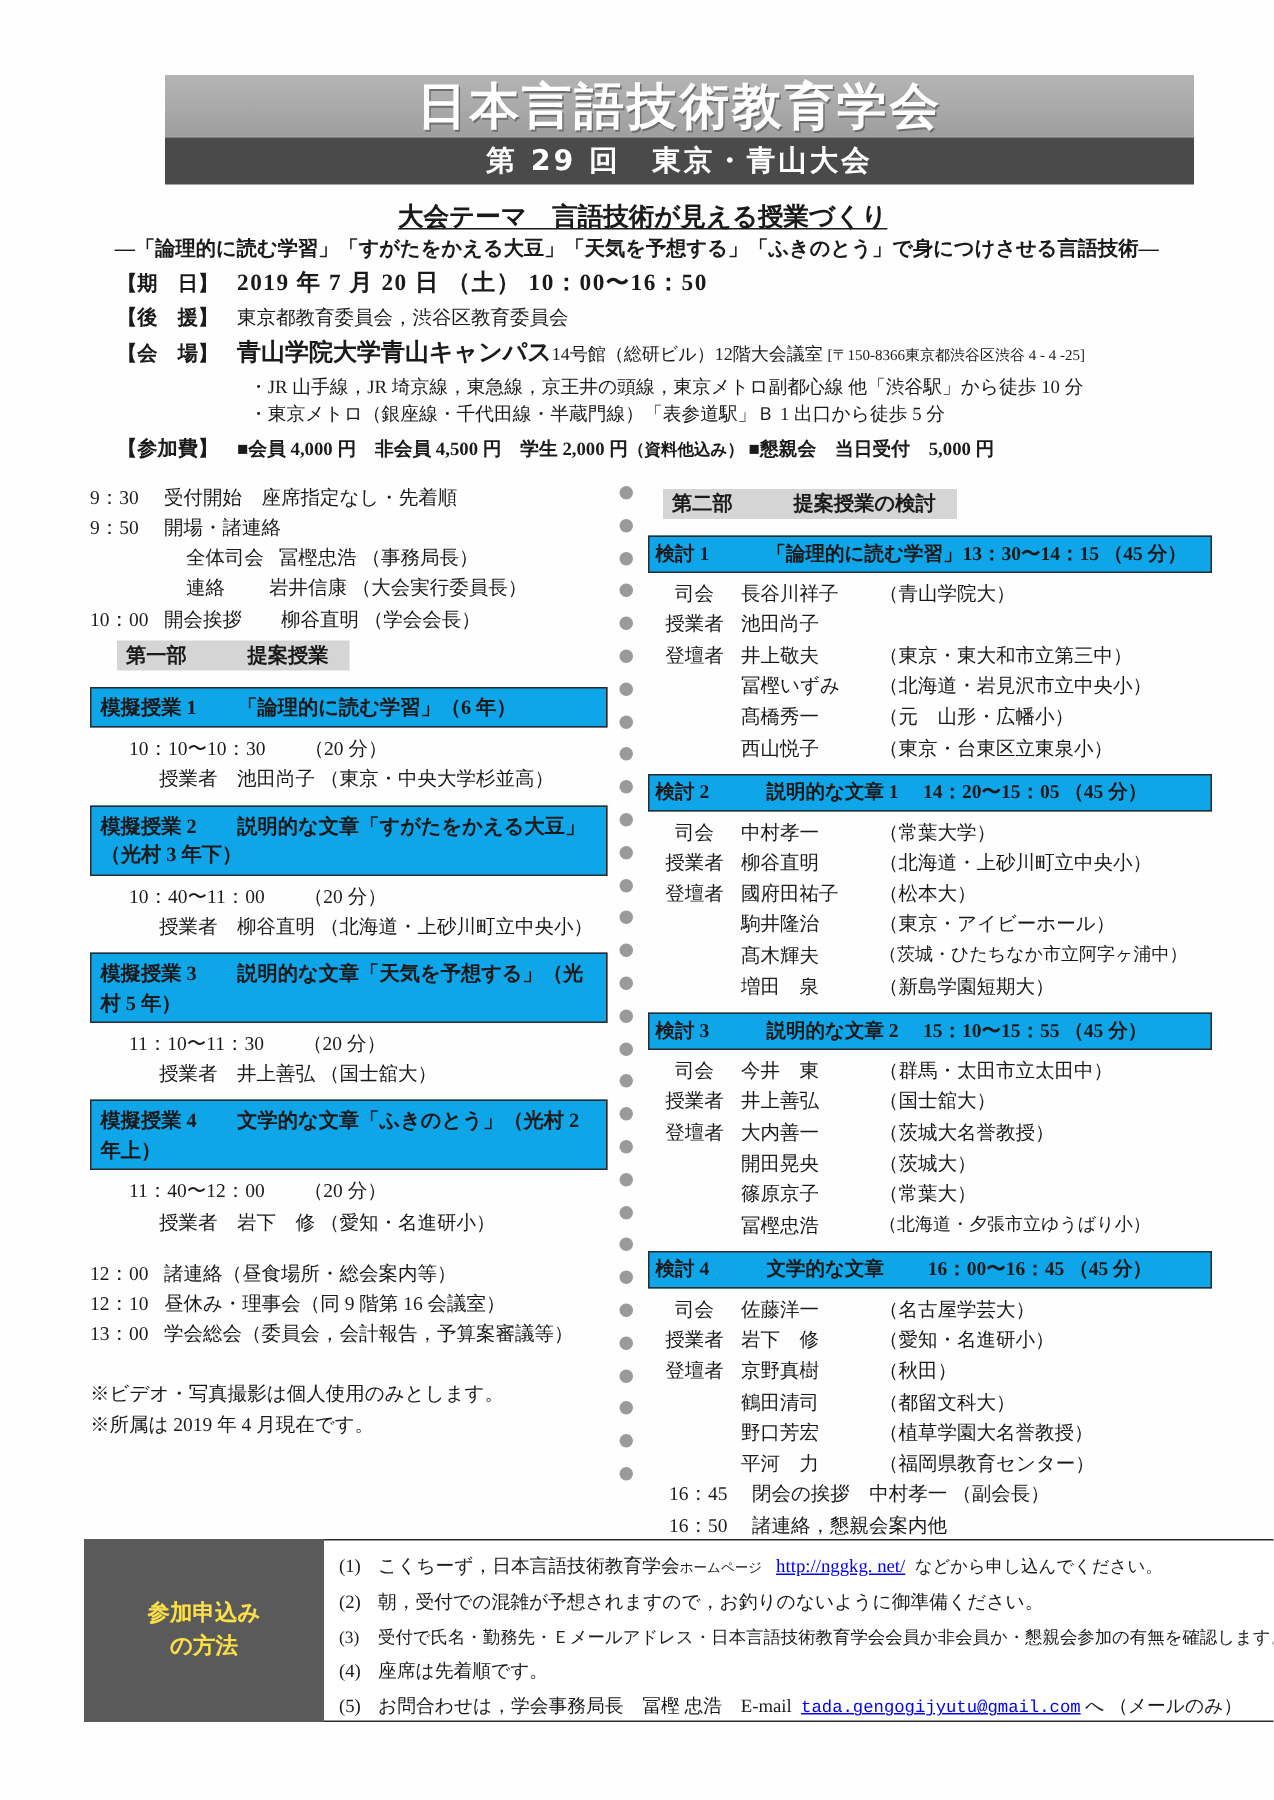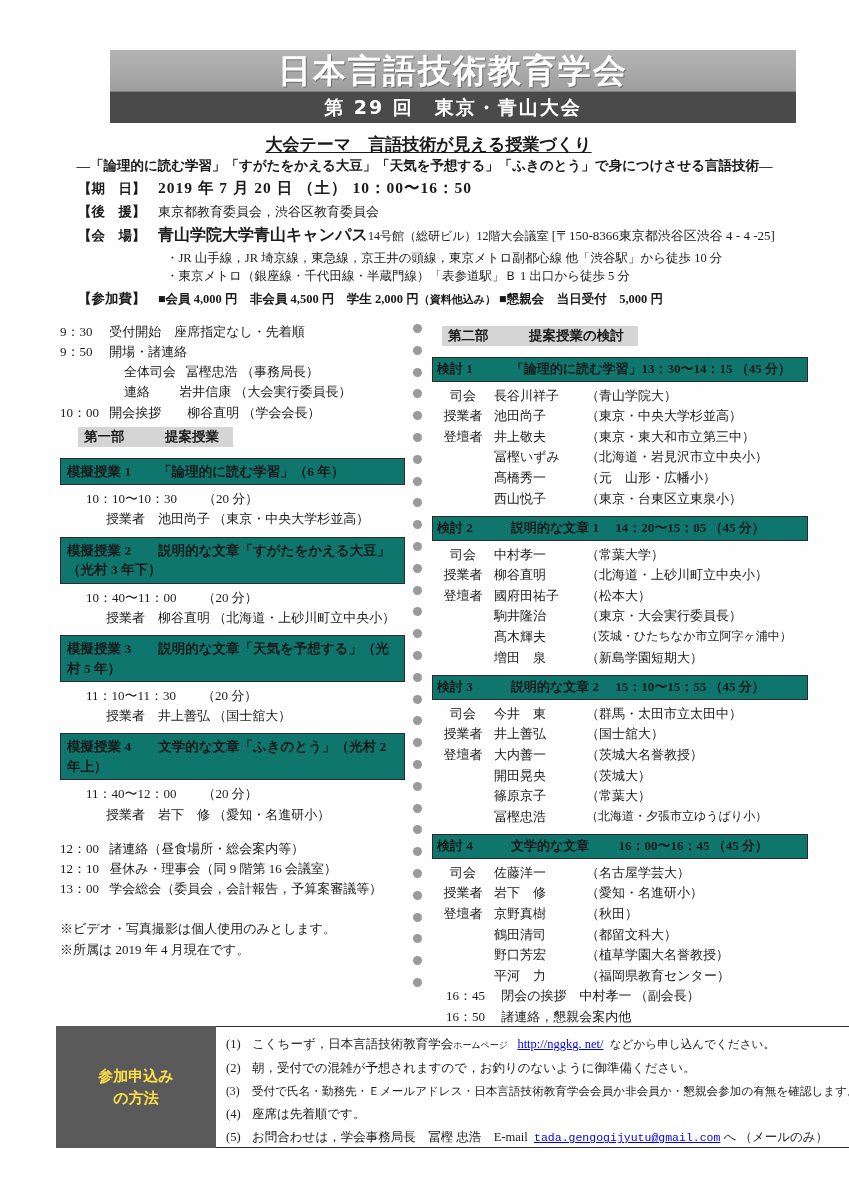--- a/index.html
+++ b/index.html
@@ -58,21 +58,21 @@
   .info{position:absolute;left:78px;top:178px;width:730px;font-size:13px;}
   .info-row{display:flex;align-items:baseline;margin-bottom:4px;}
   .lbl{
     font-weight:bold;white-space:nowrap;width:80px;flex:0 0 80px;
     font-size:13.5px;
   }
   .val{flex:1;}
   .date-val{font-weight:bold;font-size:15.5px;letter-spacing:1px;}
   .venue-main{font-weight:bold;font-size:16px;}
   .venue-sub{font-size:12px;}
-  .venue-tiny{font-size:13px;}
+  .venue-tiny{font-size:10px;}
   .access{margin-left:88px;font-size:12.5px;margin-top:1px;}
   .fee-val{font-weight:bold;font-size:12.5px;}
   .fee-line2{margin-left:88px;font-weight:bold;font-size:12.5px;margin-top:2px;}
   .paren-small{font-size:11px;font-weight:bold;}
 
   
   .cols{position:absolute;left:0;top:322px;width:849px;height:690px;}
   .col-left{position:absolute;left:60px;top:0;width:345px;}
   .col-right{position:absolute;left:432px;top:0;width:376px;}
 
@@ -99,21 +99,21 @@
     margin:4px 0 4px 18px;
   }
   .sect-head.r{margin-left:10px;}
 
   .boxed{
     border:1.6px solid #2b2b2b;
     padding:3px 6px;
     font-size:13.5px;font-weight:bold;
     line-height:1.45;
     margin:7px 0 4px 0;
-    background:#0f766e;
+    background:#0ea5e9;
   }
   .boxed.r{font-size:13px;white-space:nowrap;padding:2px 4px;}
   .boxed .num{display:inline-block;min-width:74px;}
 
   
   .prow{font-size:13px;line-height:1.58;display:flex;white-space:nowrap;}
   .prole{width:62px;flex:0 0 62px;text-align:center;}
   .pname{width:92px;flex:0 0 92px;}
   .paff{flex:1;}
   .paff.tight{font-size:12px;}
@@ -309,21 +309,20 @@
         <span class="num">検討 1</span><span>「論理的に読む学習」13：30〜14：15 （45 分）</span>
       </div>
       <div class="prow">
         <span class="prole">司会</span>
         <span class="pname">長谷川祥子</span>
         <span class="paff">（青山学院大）</span>
       </div>
       <div class="prow">
         <span class="prole">授業者</span>
         <span class="pname">池田尚子</span>
-        <span class="paff">（東京・中央大学杉並高）</span>
       </div>
       <div class="prow">
         <span class="prole">登壇者</span>
         <span class="pname">井上敬夫</span>
         <span class="paff">（東京・東大和市立第三中）</span>
       </div>
       <div class="prow">
         <span class="prole"></span>
         <span class="pname">冨樫いずみ</span>
         <span class="paff">（北海道・岩見沢市立中央小）</span>
@@ -354,21 +353,21 @@
         <span class="paff">（北海道・上砂川町立中央小）</span>
       </div>
       <div class="prow">
         <span class="prole">登壇者</span>
         <span class="pname">國府田祐子</span>
         <span class="paff">（松本大）</span>
       </div>
       <div class="prow">
         <span class="prole"></span>
         <span class="pname">駒井隆治</span>
-        <span class="paff">（東京・大会実行委員長）</span>
+        <span class="paff">（東京・アイビーホール）</span>
       </div>
       <div class="prow">
         <span class="prole"></span>
         <span class="pname">髙木輝夫</span>
         <span class="paff tight">（茨城・ひたちなか市立阿字ヶ浦中）</span>
       </div>
       <div class="prow">
         <span class="prole"></span>
         <span class="pname">増田　泉</span>
         <span class="paff">（新島学園短期大）</span>

